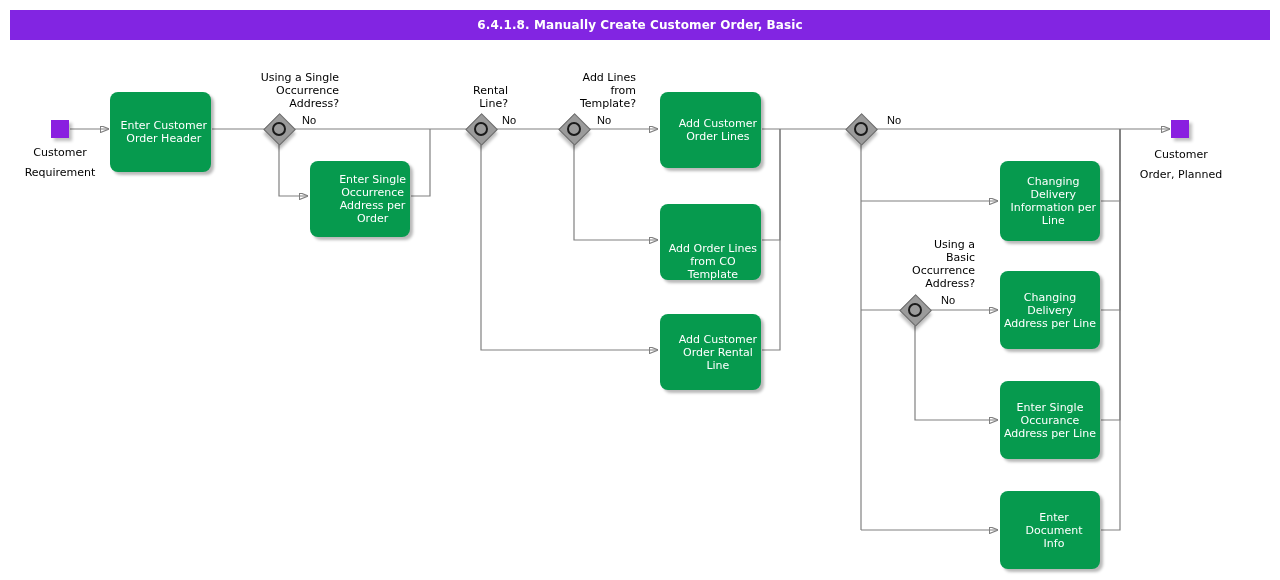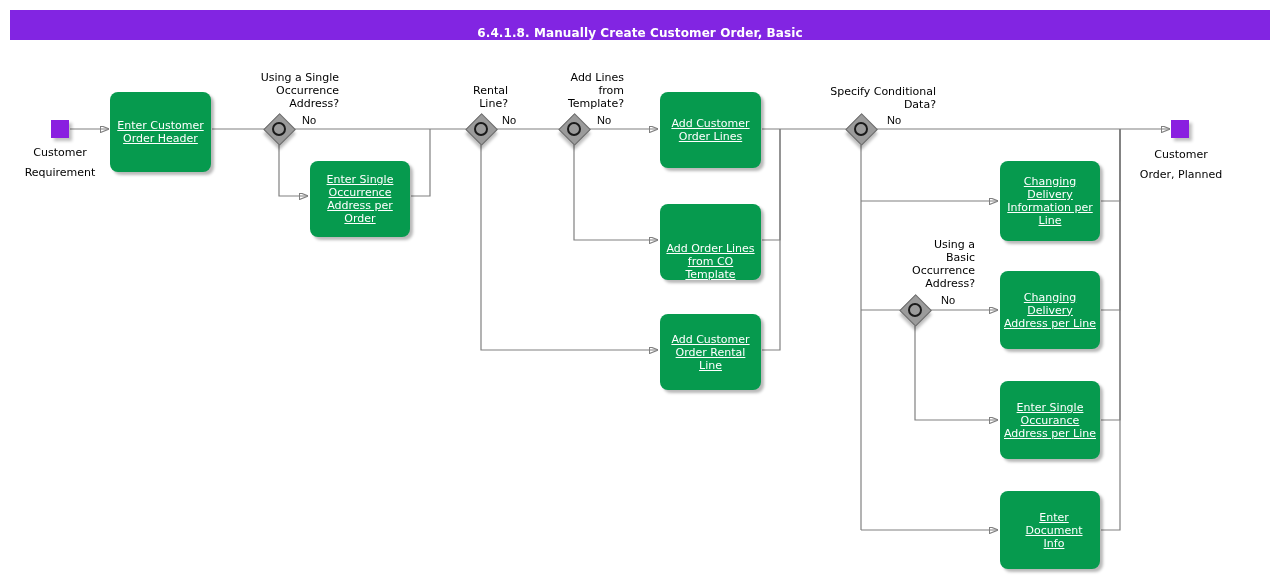--- a/index.html
+++ b/index.html
@@ -9,46 +9,45 @@
     font-family:"DejaVu Sans", sans-serif;
     overflow:hidden;
     position:relative;
   }
   #canvas{position:absolute;left:0;top:0;width:1280px;height:580px;}
 
   
   .title-bar{
     position:absolute;left:10px;top:10px;width:1260px;height:30px;
     background:#8225e2;
-    display:flex;align-items:flex-end;justify-content:center;
+    display:flex;align-items:center;justify-content:center;
   }
   .title-bar .title-text{
     color:#ffffff;font-size:12px;font-weight:bold;
     font-family:"DejaVu Sans", sans-serif;
     letter-spacing:.1px;white-space:nowrap;
   }
 
   
   svg.wires{position:absolute;left:0;top:0;width:1280px;height:580px;pointer-events:none;}
   svg.wires path, svg.wires line{fill:none;stroke:#808080;stroke-width:1.2;}
 
   
   .task{
     position:absolute;
     background:#069a4e;
     border-radius:8px;
     box-shadow:3px 3px 3px rgba(0,0,0,.28);
-    display:flex;align-items:center;justify-content:center;
+    display:flex;align-items:center;justify-content:flex-end;
     text-align:center;
     color:#ffffff;
     font-size:11px;line-height:13px;
     padding:2px 4px;
     box-sizing:border-box;
     font-family:"DejaVu Sans", sans-serif;
-    text-decoration:underline;
   }
 
   
   .event{
     position:absolute;width:18px;height:18px;
     background:#8a1fe0;
     box-shadow:3px 3px 3px rgba(0,0,0,.25);
   }
   .event-label{
     position:absolute;text-align:center;
@@ -221,31 +220,29 @@
     <div class="ring"></div>
   </div>
   <div class="gw-label" style="left:408px;top:84px;width:100px;">Rental
 Line?</div>
   <div class="edge-label" style="left:502px;top:114px;">No</div>
 
   <div class="gateway" style="left:559px;top:114px;">
     <div class="dia"></div>
     <div class="ring"></div>
   </div>
-  <div class="gw-label" style="left:524px;top:71px;width:100px;">Add Lines
+  <div class="gw-label" style="left:536px;top:71px;width:100px;">Add Lines
 from
 Template?</div>
   <div class="edge-label" style="left:597px;top:114px;">No</div>
 
   <div class="gateway" style="left:846px;top:114px;">
     <div class="dia"></div>
     <div class="ring"></div>
   </div>
-  <div class="gw-label" style="left:786px;top:85px;width:150px;">Specify Conditional
-Data?</div>
   <div class="edge-label" style="left:887px;top:114px;">No</div>
 
   <div class="gateway" style="left:900px;top:295px;">
     <div class="dia"></div>
     <div class="ring"></div>
   </div>
   <div class="gw-label" style="left:855px;top:238px;width:120px;">Using a
 Basic
 Occurrence
 Address?</div>

